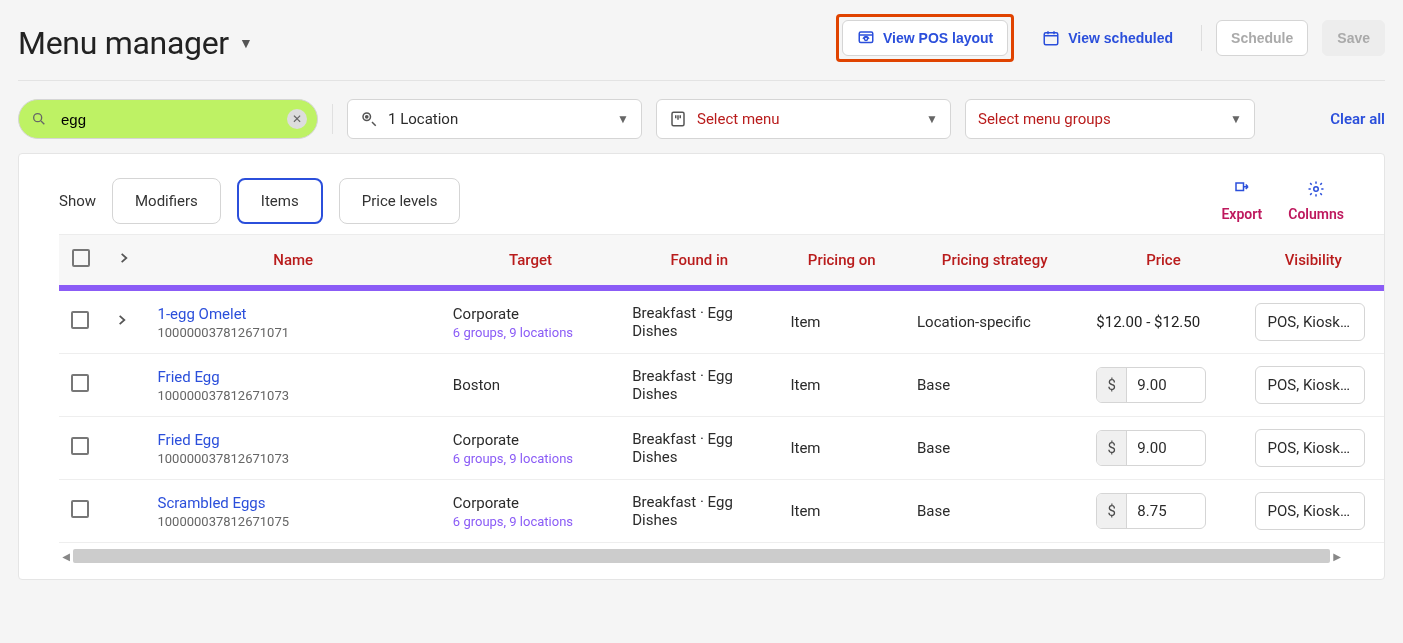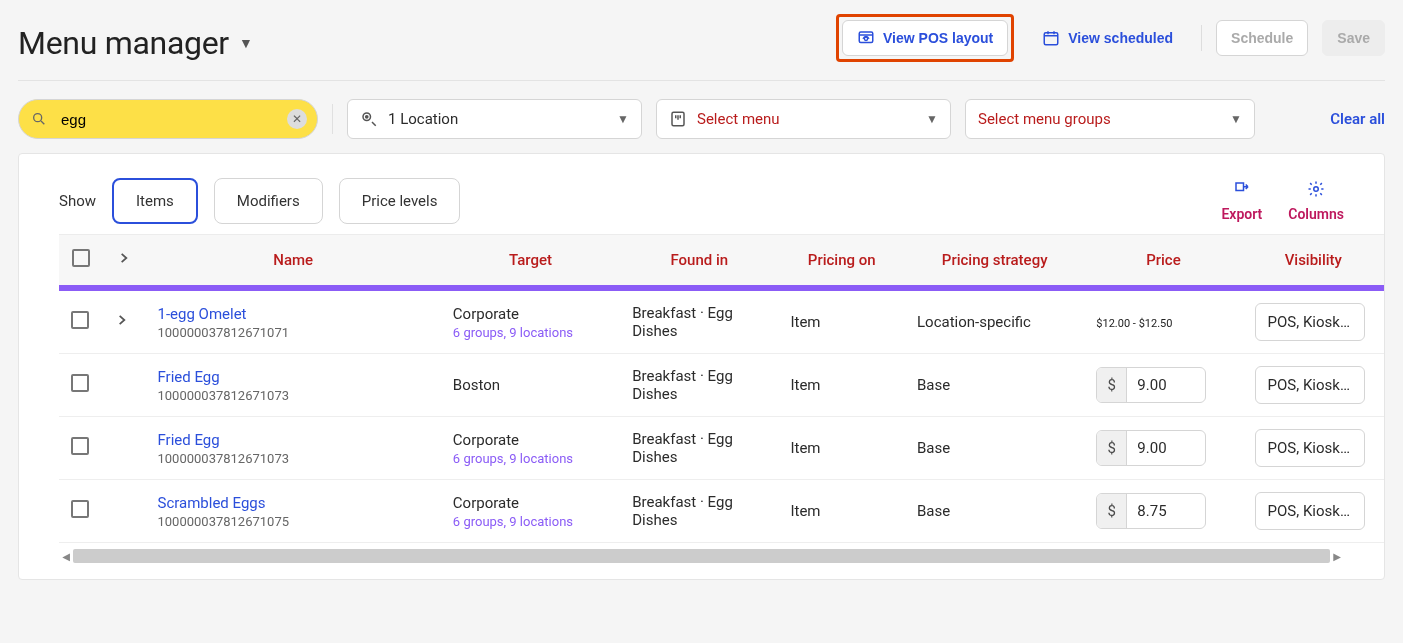--- a/index.html
+++ b/index.html
@@ -35,21 +35,21 @@
   .btn.ghost { background: transparent; border: none; }
   .btn.disabled { color: #aaa; cursor: default; border-color:#d5d5d5; }
   .btn.save.disabled { background:#ededed; border-color:#ededed; }
   .highlight-frame { border: 3px solid #e04300; border-radius: 4px; padding: 3px; }
   .sep { width: 1px; height: 26px; background: #ddd; }
 
   
   .filterbar { display: flex; align-items: center; gap: 14px; padding: 18px 0 14px 0; }
   .search-wrap {
     position: relative; width: 300px; height: 40px;
-    background: #fde047; border: 1px solid #d5d5d5; border-radius: 40px;
+    background: #bef264; border: 1px solid #d5d5d5; border-radius: 40px;
     display: flex; align-items: center; padding: 0 40px 0 40px;
   }
   .search-input {
     border: none; outline: none; font-size: 15px; width: 100%;
     background: transparent;
   }
   .search-icon {
     position: absolute; left: 12px; top: 50%; transform: translateY(-50%);
     color: #666;
   }
@@ -116,21 +116,21 @@
     display:flex; align-items:center; border:1px solid #d5d5d5; border-radius:6px;
     overflow:hidden; width:110px;
   }
   .price-prefix {
     background:#f0f0f0; width:30px; height:34px; display:flex; align-items:center; justify-content:center;
     border-right:1px solid #d5d5d5; color:#4a4a4a;
   }
   .price-val {
     padding: 0 10px; height:34px; display:flex; align-items:center;
   }
-  .price-range { font-size:11px; color:#222; }
+  .price-range { font-size:15px; color:#222; }
   .vis-pill {
     border:1px solid #d5d5d5; border-radius:6px; padding: 9px 12px; white-space:nowrap;
     overflow:hidden; text-overflow:ellipsis; max-width: 110px; cursor:pointer;
   }
 
   
   .hscroll {
     display:flex; align-items:center; margin: 2px 40px 16px 40px;
   }
   .hscroll-arrow {
@@ -233,22 +233,22 @@
       <span class="caret-down">▼</span>
     </div>
 
     <span class="clear-all">Clear all</span>
   </div>
 
   <div class="card">
     <div class="card-top">
       <div class="show-row">
         <span class="show-label">Show</span>
+        <div class="pill">Modifiers</div>
         <div class="pill active">Items</div>
-        <div class="pill">Modifiers</div>
         <div class="pill">Price levels</div>
       </div>
       <div class="card-actions">
         <span class="link-action">
           <span>
             <svg width="18" height="18" viewBox="0 0 24 24" fill="none" stroke="#2b4fdb" stroke-width="2">
                 <path d="M4 4h10v10H4z"></path>
                 <path d="M14 9h6m0 0l-3-3m3 3l-3 3"></path>
               </svg>
           </span>

